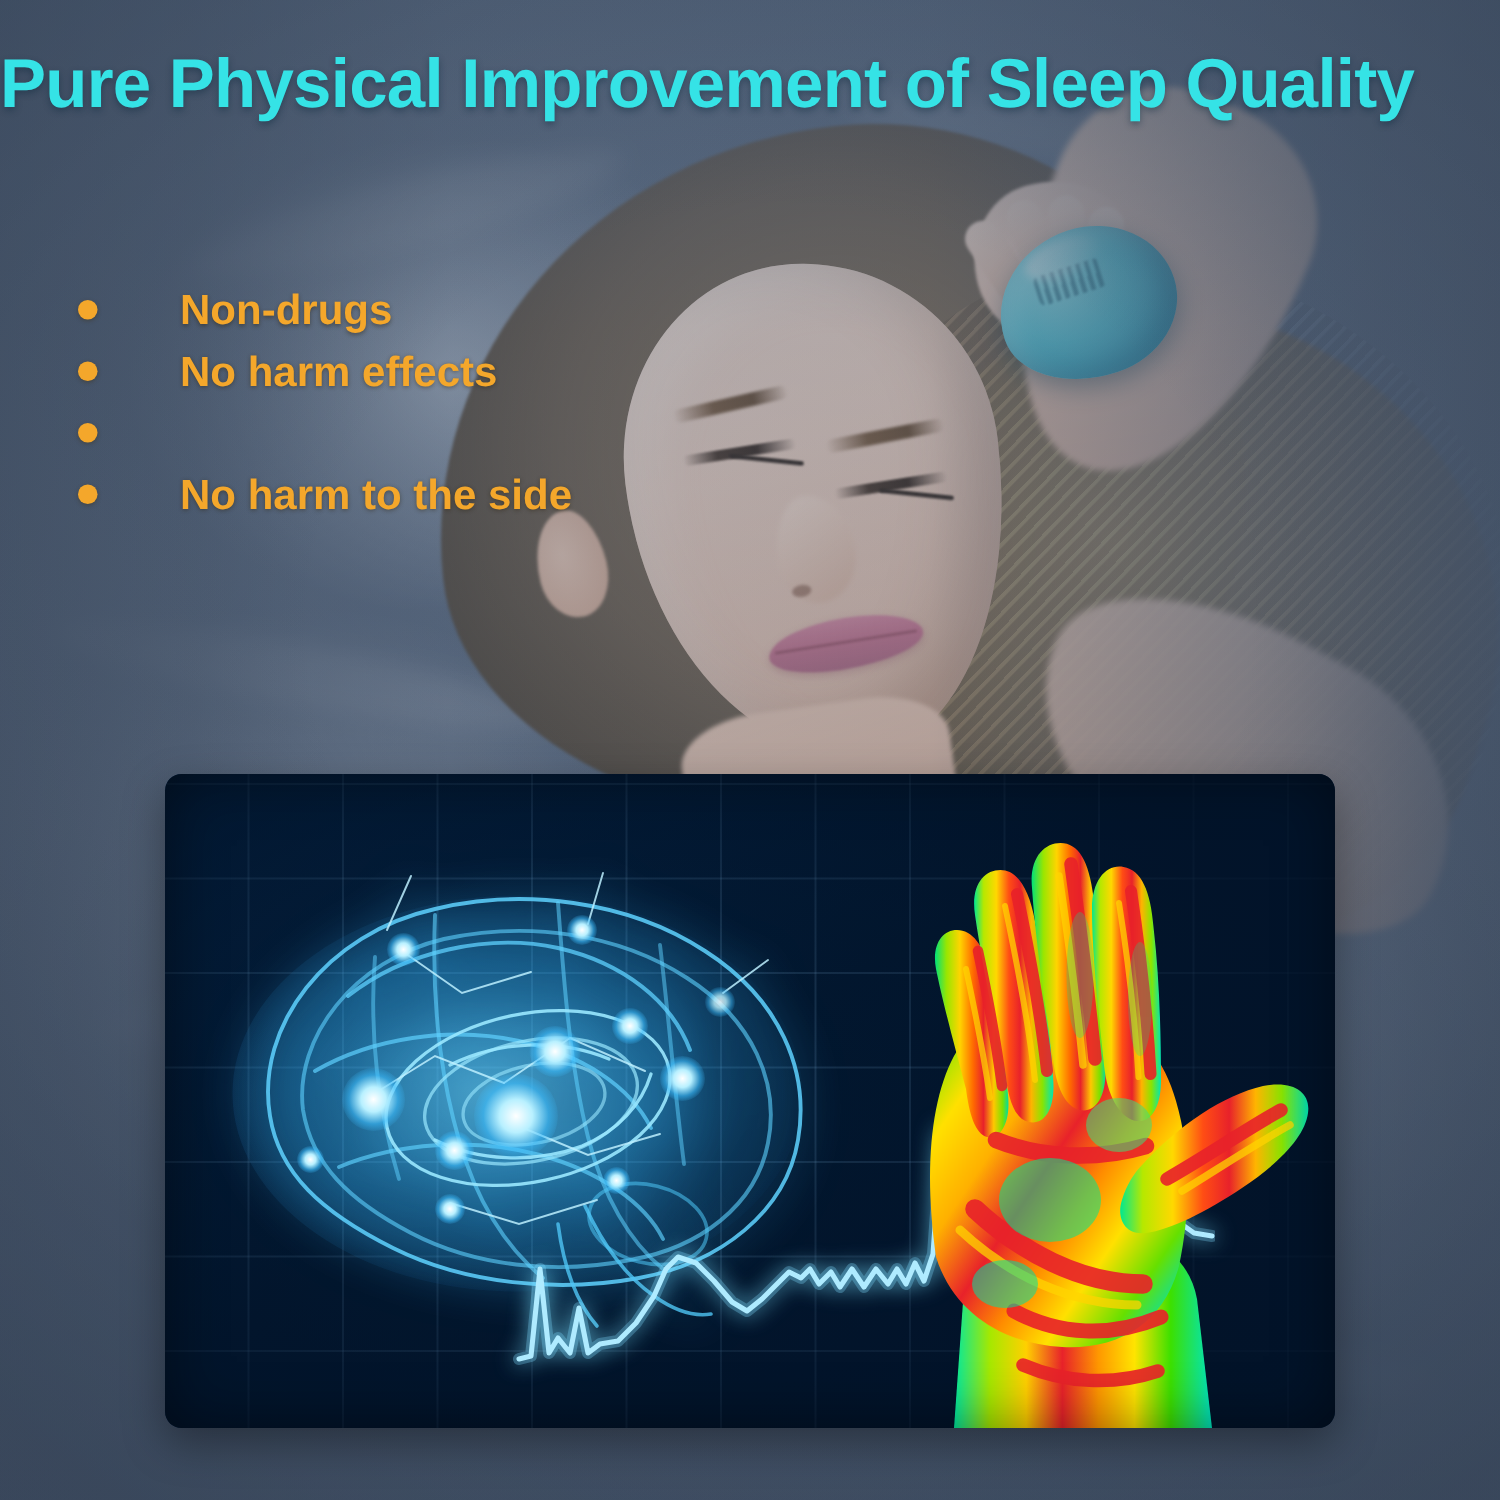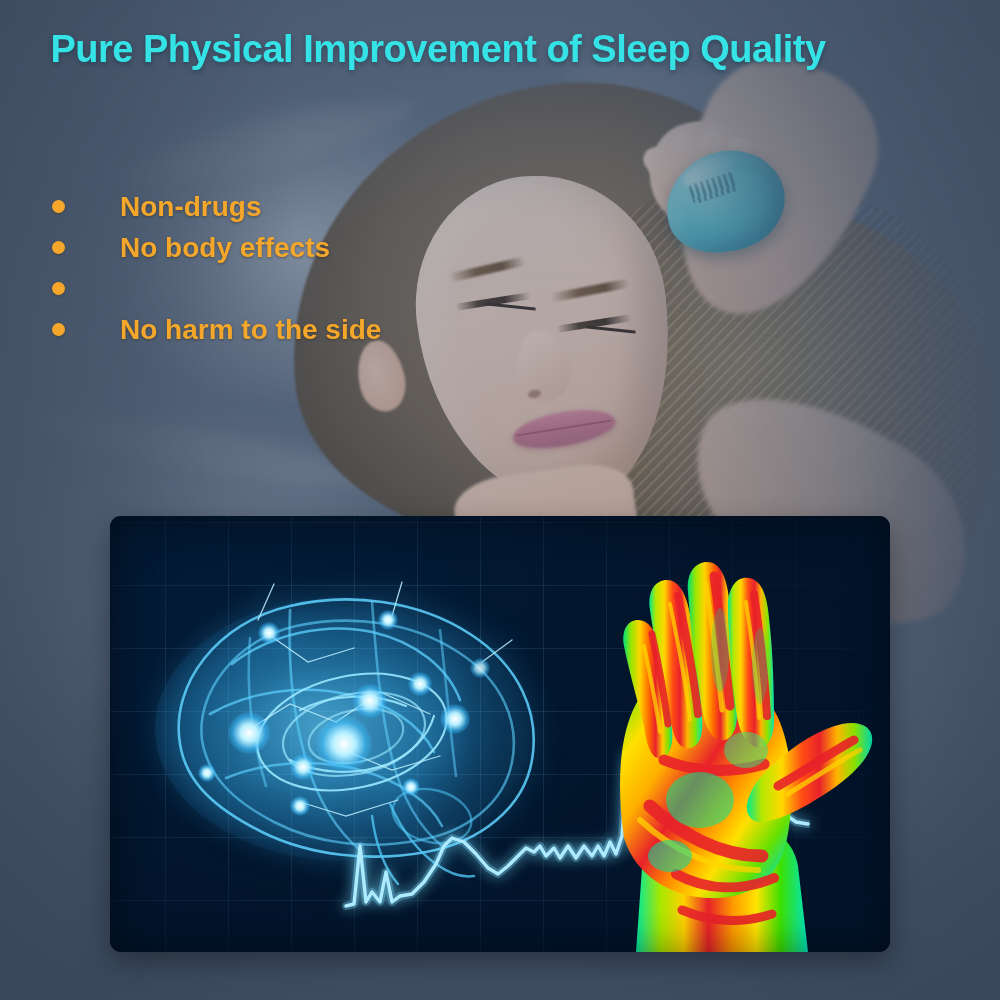--- a/index.html
+++ b/index.html
@@ -172,21 +172,21 @@
   }
   .vignette{
     position:absolute;left:0;top:0;width:1000px;height:1000px;
     background:radial-gradient(ellipse 78% 70% at 52% 42%,rgba(0,0,0,0) 40%,rgba(40,52,70,.45) 100%);
   }
 
   
   .title{
     position:absolute;left:0;top:28px;width:876px;
     text-align:center;
-    font-size:38px;font-weight:bold;letter-spacing:-.5px;
+    font-size:46px;font-weight:bold;letter-spacing:-.5px;
     color:#35e3e6;
     text-shadow:0 2px 5px rgba(10,40,60,.45);
     white-space:nowrap;
   }
 
   
   .bullets{position:absolute;left:52px;top:186px;width:440px;}
   .bullet-row{display:flex;align-items:center;height:41px;gap:36px;}
   .dot{
     width:13px;height:13px;border-radius:50%;
@@ -302,21 +302,21 @@
 
   <div class="title">Pure Physical Improvement of Sleep Quality</div>
 
   <div class="bullets">
     <div class="bullet-row">
       <span class="dot"></span>
       <span class="bullet-text">Non-drugs</span>
     </div>
     <div class="bullet-row">
       <span class="dot"></span>
-      <span class="bullet-text">No body effects</span>
+      <span class="bullet-text">No harm effects</span>
     </div>
     <div class="bullet-row">
       <span class="dot"></span>
     </div>
     <div class="bullet-row">
       <span class="dot"></span>
       <span class="bullet-text">No harm to the side</span>
     </div>
   </div>
 

